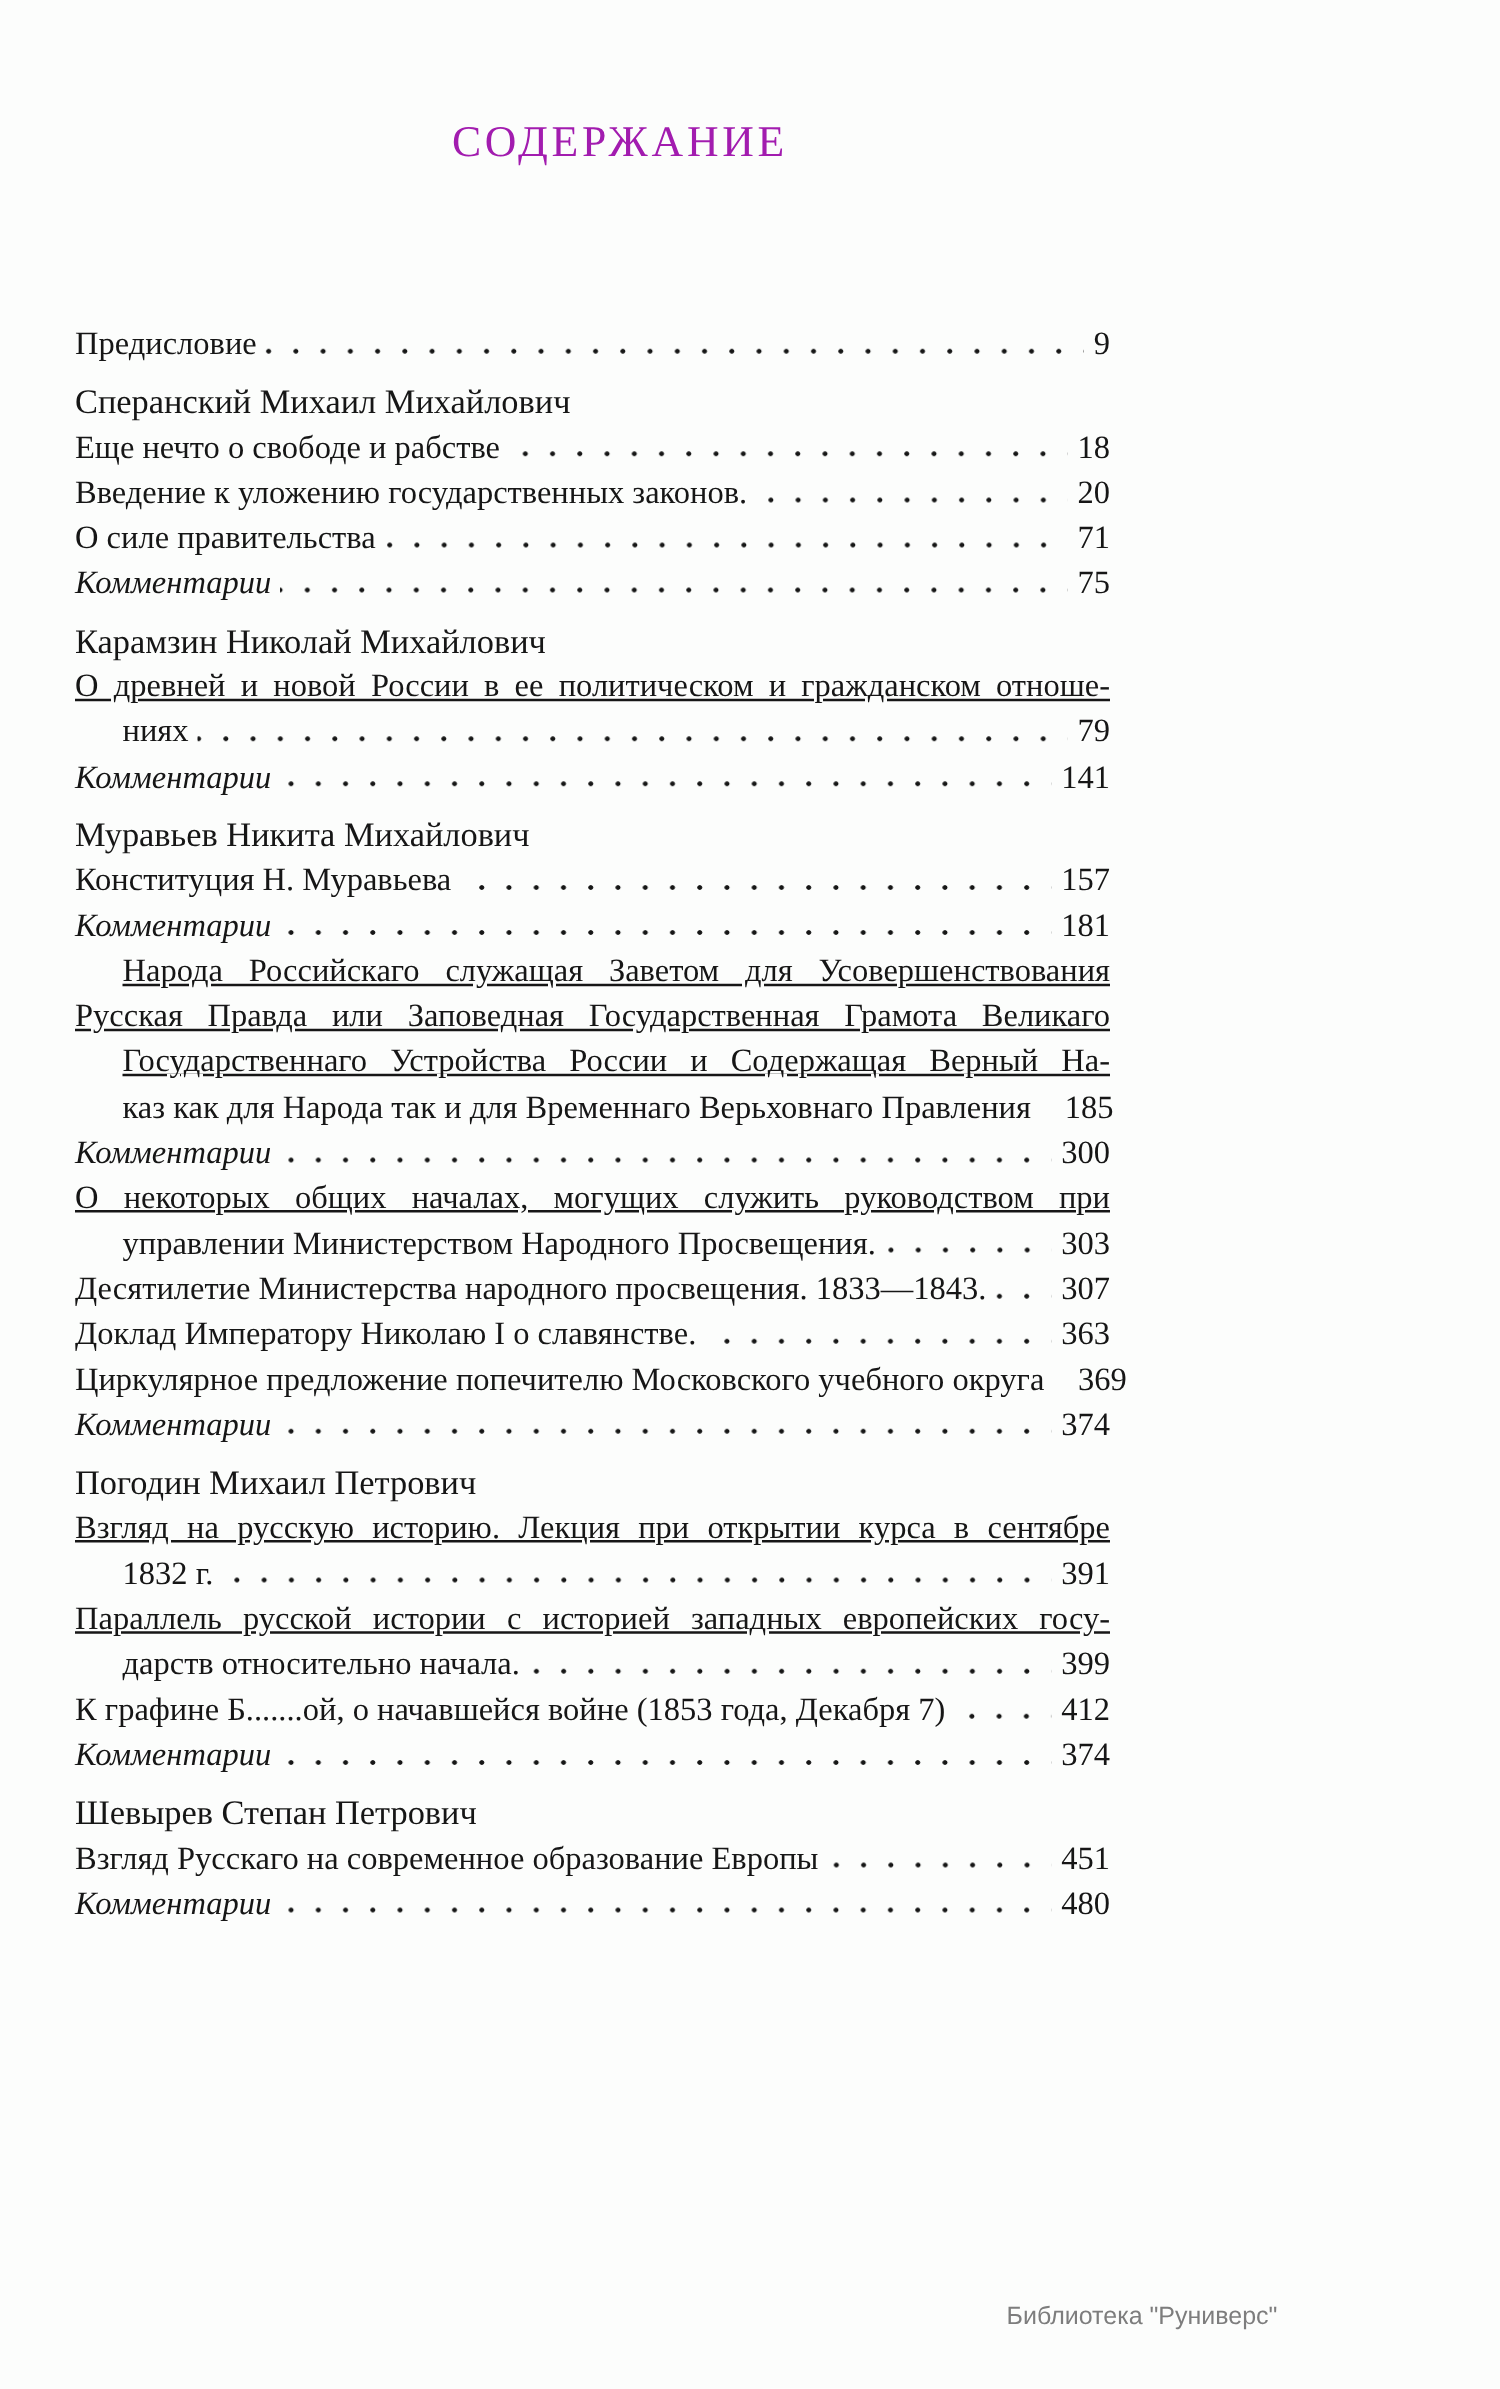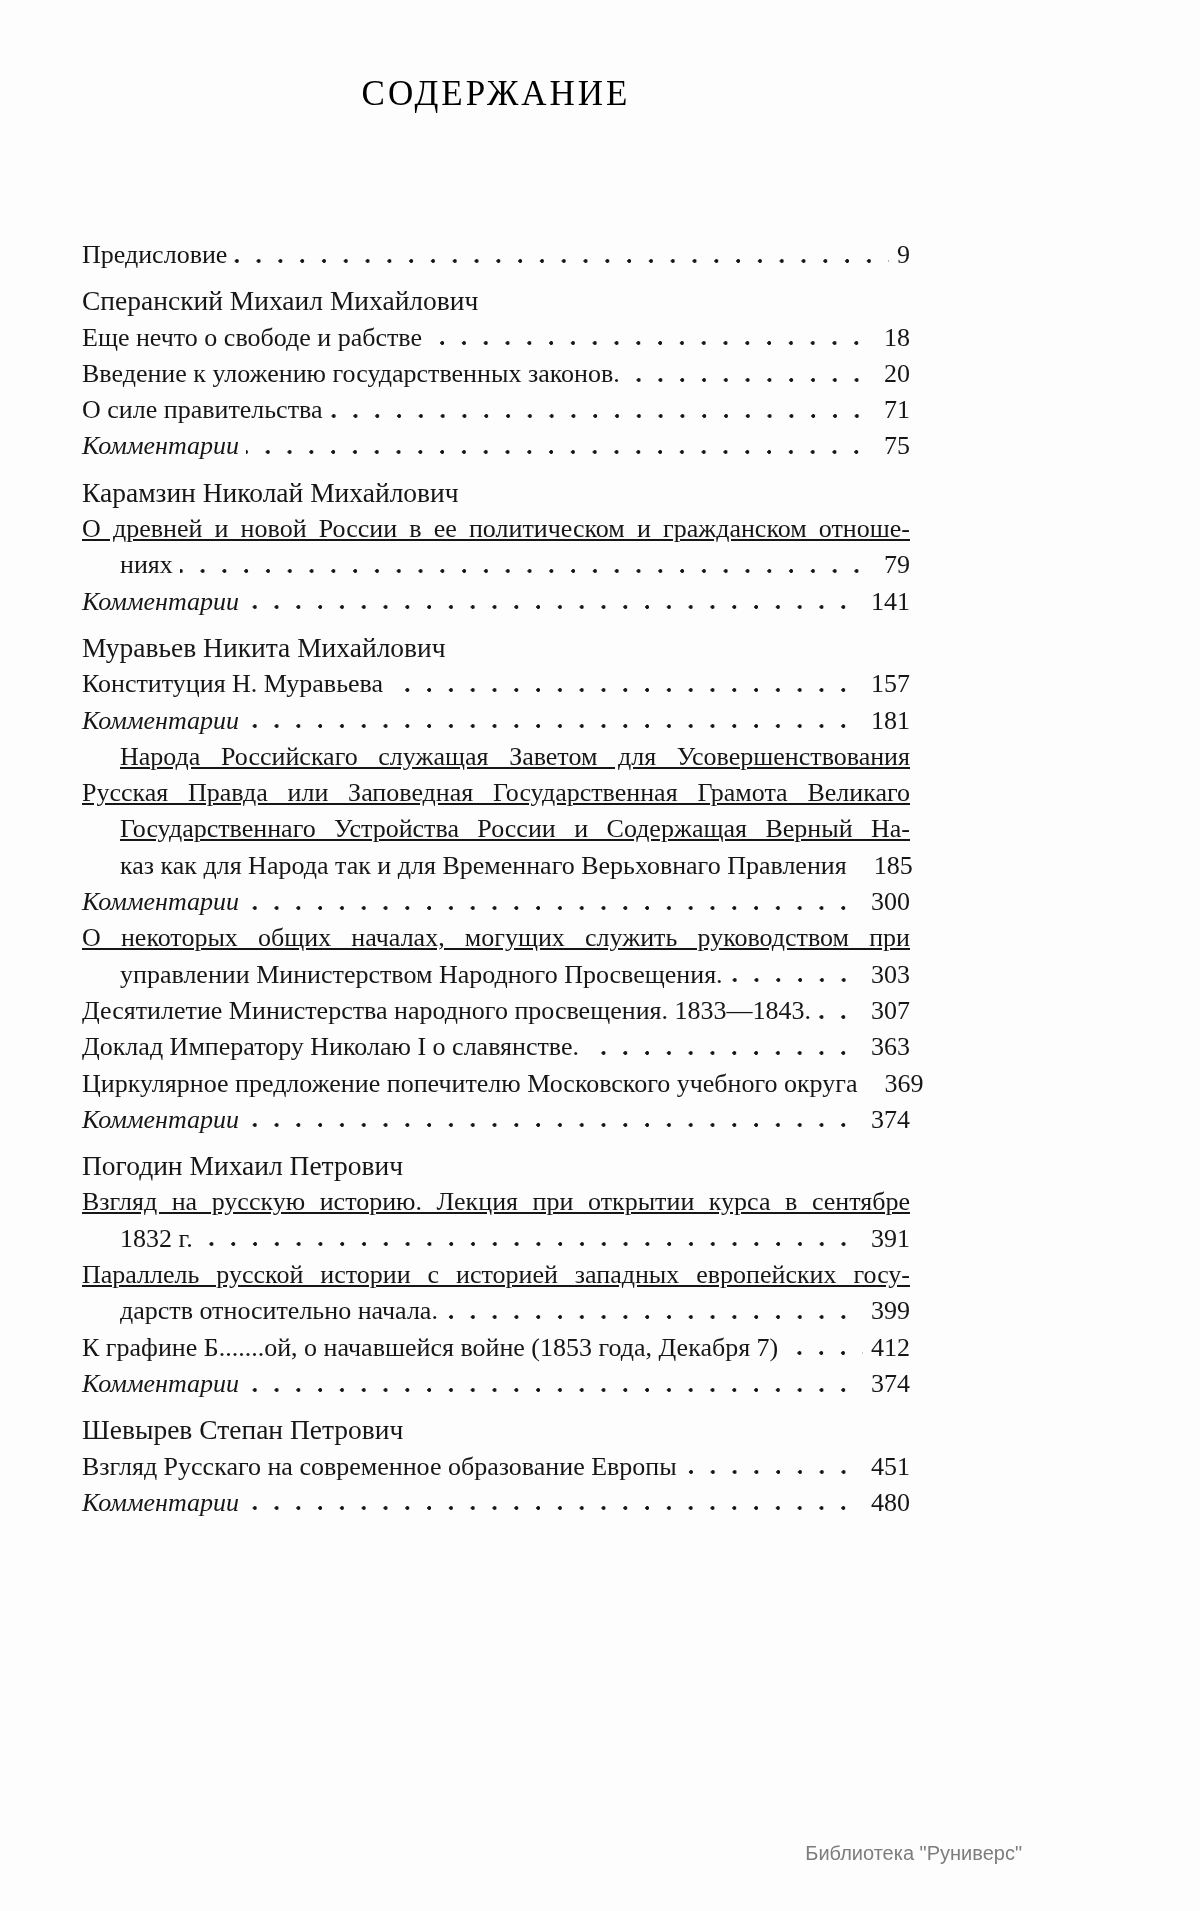--- a/index.html
+++ b/index.html
@@ -10,33 +10,33 @@
   .page {
     position: relative;
     width: 1200px;
     height: 1911px;
     background: #fcfdfc;
     overflow: hidden;
     color: #161616;
   }
   .title {
     margin: 0;
-    padding-top: 72px;
+    padding-top: 92px;
     margin-left: 82px;
     width: 828px;
     text-align: center;
     font-size: 35px;
     font-weight: 400;
     letter-spacing: 3px;
     line-height: 44px;
-    color: #000000;
+    color: #a21caf;
   }
   .toc {
     width: 828px;
-    margin-left: 82px;
+    margin-left: 60px;
     margin-top: 121px;
   }
   .row {
     display: flex;
     align-items: baseline;
     font-size: 26px;
     line-height: 36.3px;
     color: #161616;
   }
   .row.just {

